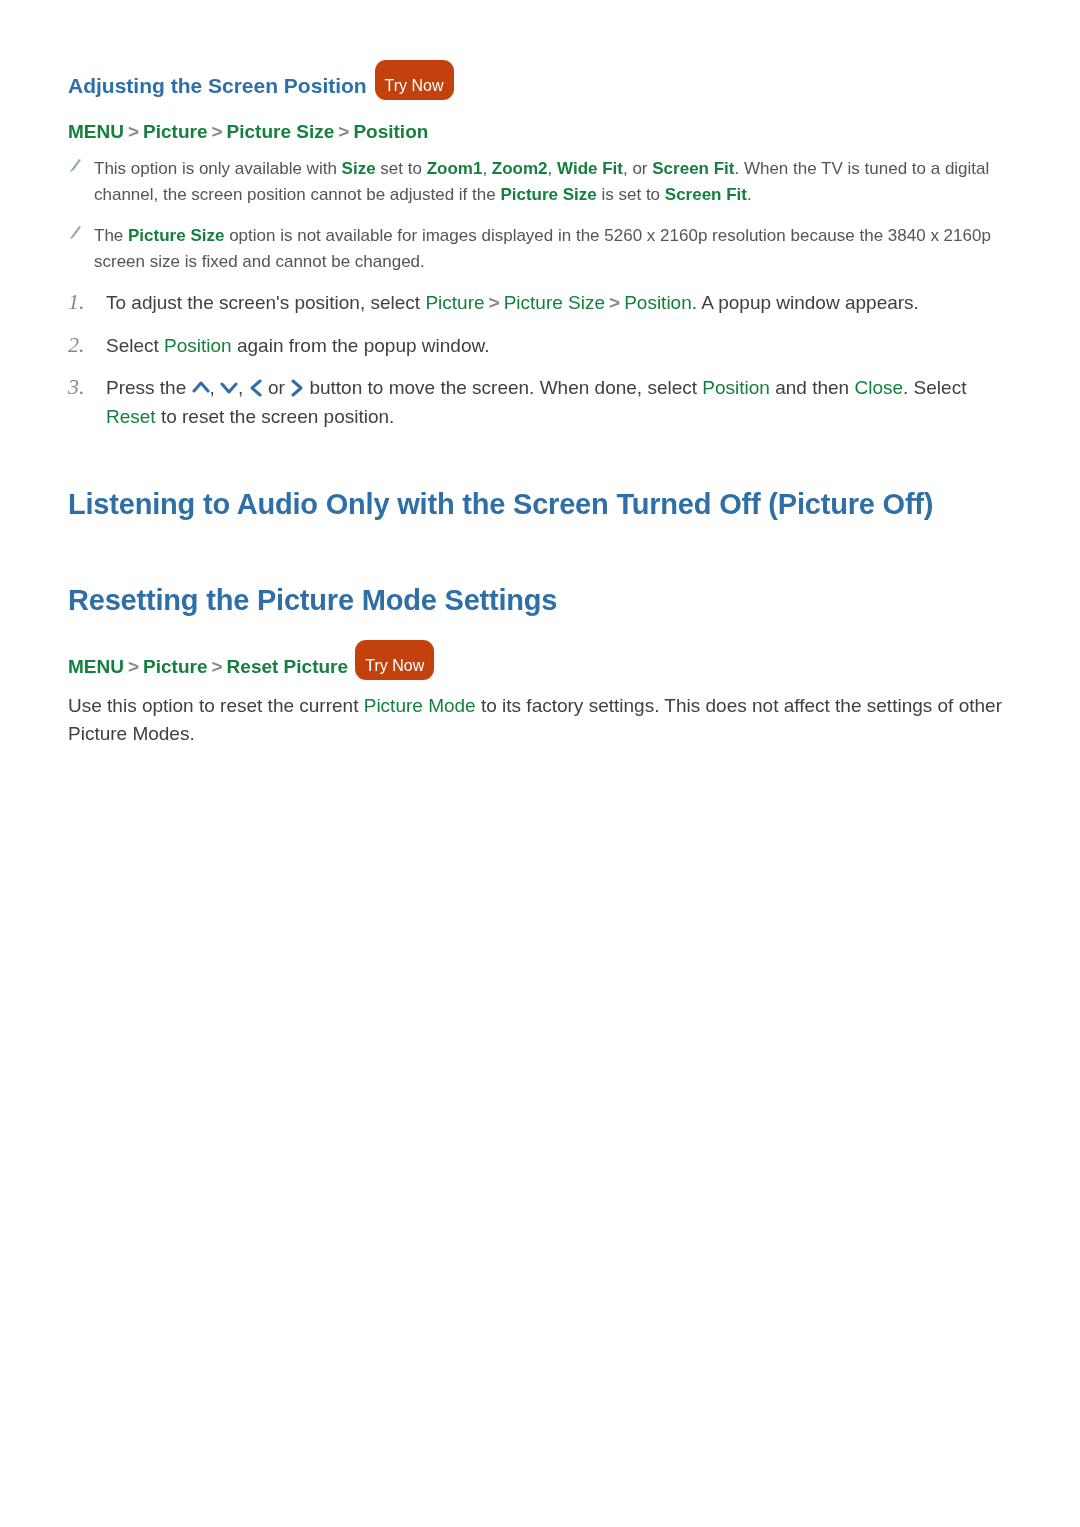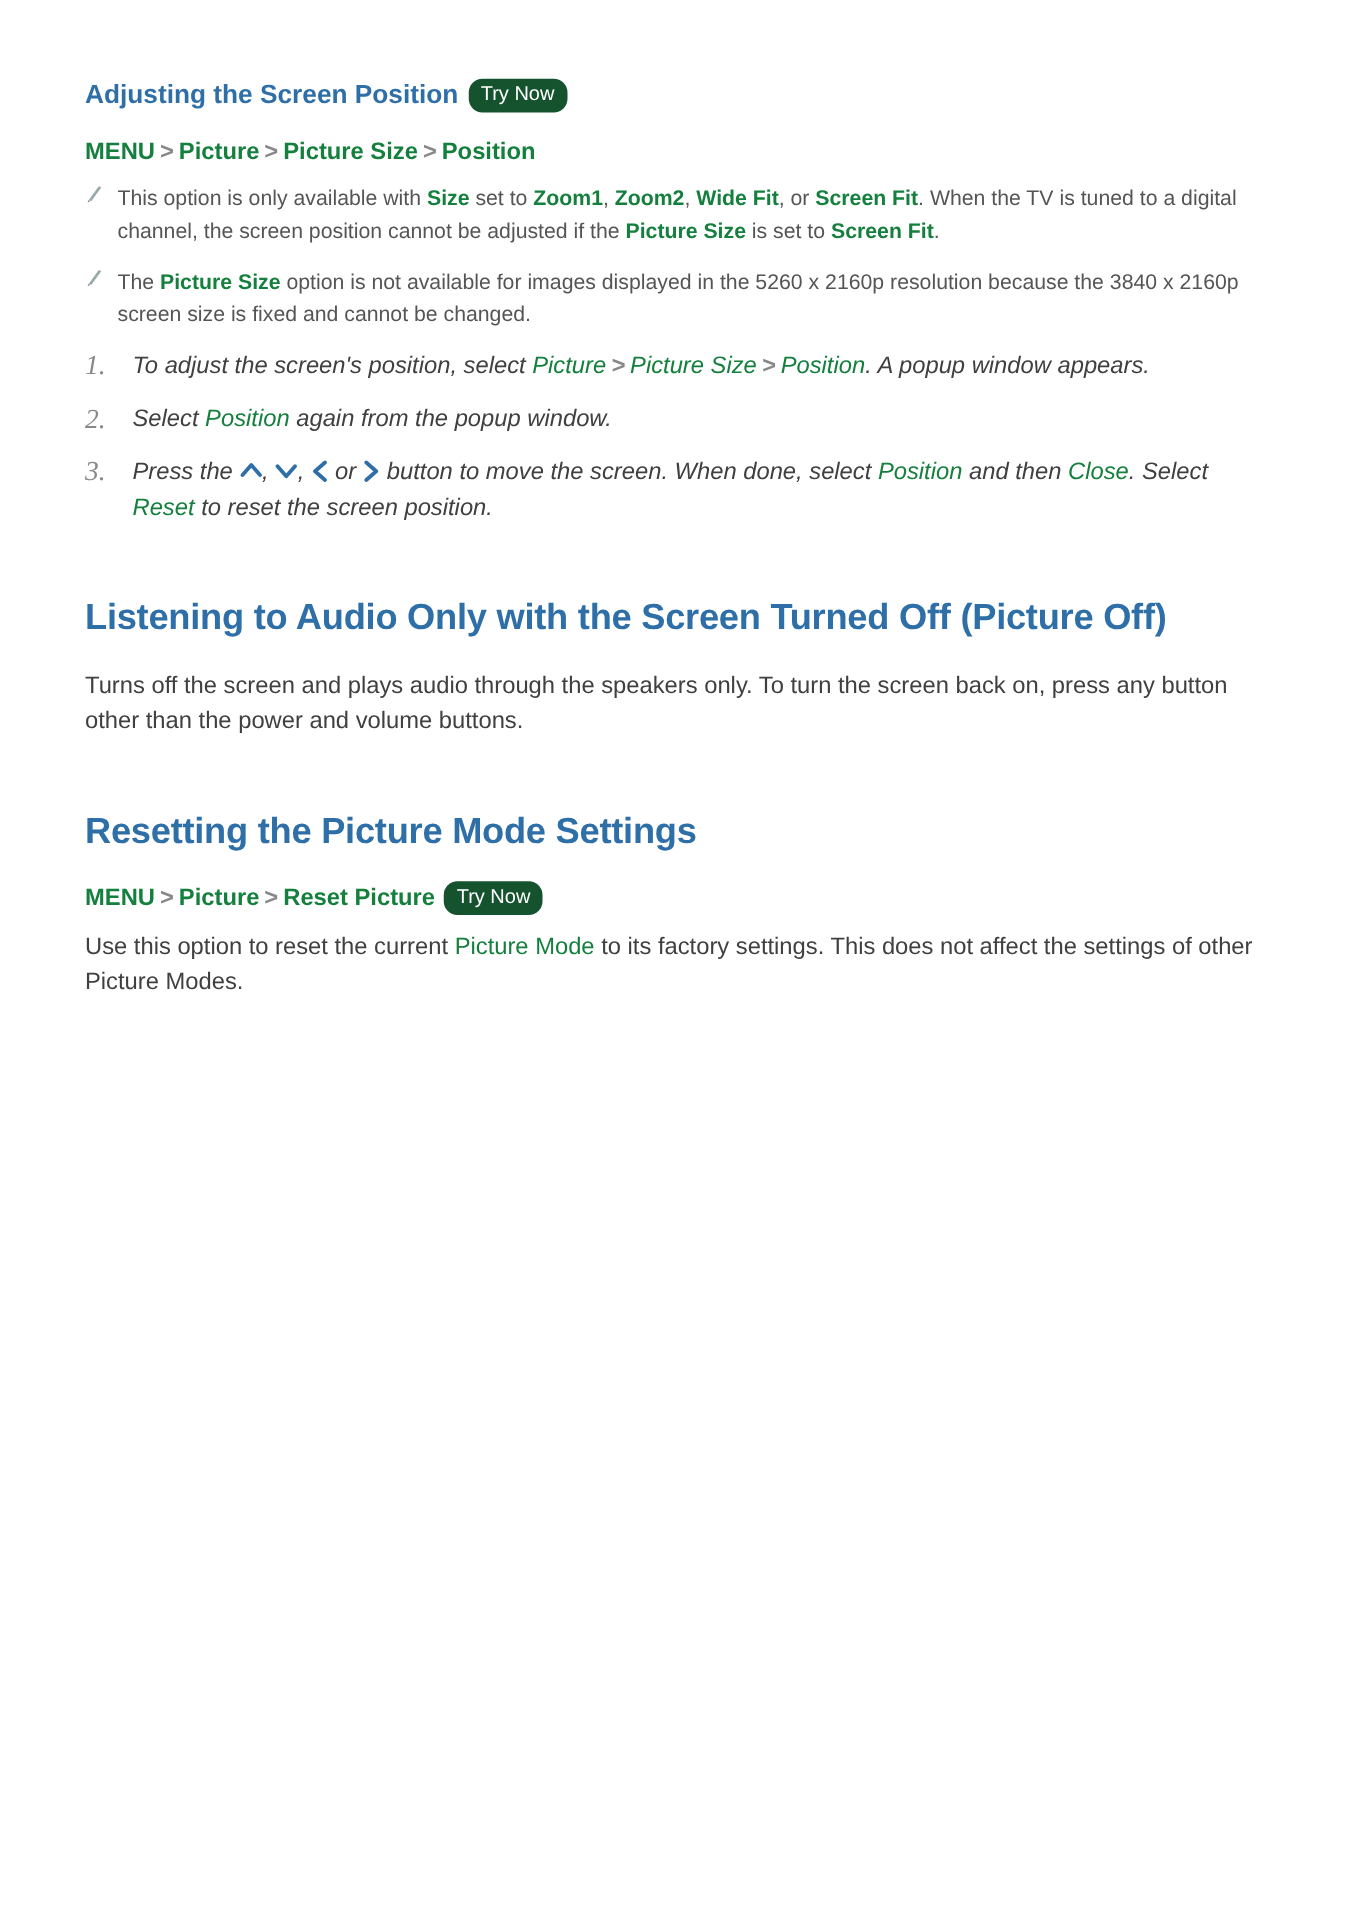--- a/index.html
+++ b/index.html
@@ -21,25 +21,25 @@
   }
   .h2 {
     color: #2f6fa7;
     font-weight: bold;
     font-size: 29px;
     margin: 52px 0 18px 0;
     letter-spacing: -0.2px;
   }
   .try-now {
     display: inline-block;
-    background: #14532d;
+    background: #c2410c;
     color: #fff;
     font-weight: normal;
     font-size: 16px;
-    padding: 1px 10px 2px 10px;
+    padding: 14px 10px 2px 10px;
     border-radius: 11px;
     vertical-align: 2px;
     margin-left: 2px;
   }
   .crumbs { color: #2f6fa7; font-weight: bold; margin-bottom: 10px; }
   .sep { color: #888; font-weight: bold; padding: 0 4px; }
   .intro { margin-bottom: 16px; }
   .note-row { display: flex; align-items: flex-start; gap: 8px; margin: 6px 0 14px 0; font-size: 17px; color: #555; }
   .note-icon { width: 18px; flex: 0 0 18px; padding-top: 1px; }
   .note-text { flex: 1; line-height: 1.55; }
@@ -54,21 +54,21 @@
   ol.steps > li::before {
     content: counter(step) ".";
     font-style: italic;
     font-family: Georgia, 'Times New Roman', serif;
     color: #888;
     font-size: 22px;
     width: 20px;
     flex: 0 0 20px;
     line-height: 1.2;
   }
-  ol.steps > li > .step-body { flex: 1; font-style: italic; }
+  ol.steps > li > .step-body { flex: 1; }
   .arrow-icon { display: inline-block; vertical-align: -3px; }
   .body-para { margin-top: 6px; }
   svg { display: block; }
 </style>
 </head>
 <body>
 
 <div>
   <div class="subheading">
     <span>Adjusting the Screen Position</span>
@@ -132,21 +132,20 @@
               <path d="M3 2 L11 9 L3 16" fill="none" stroke="#2f6fa7" stroke-width="3" stroke-linecap="round" stroke-linejoin="round"></path>
             </svg></span>
         <span> button to move the screen. When done, select </span><span class="hl">Position</span><span> and then </span><span class="hl">Close</span><span>. Select </span><span class="hl">Reset</span><span> to reset the screen position.</span>
       </div>
     </li>
   </ol>
 </div>
 
 <div>
   <div class="h2">Listening to Audio Only with the Screen Turned Off (Picture Off)</div>
-  <div class="body-para">Turns off the screen and plays audio through the speakers only. To turn the screen back on, press any button other than the power and volume buttons.</div>
 </div>
 
 <div>
   <div class="h2">Resetting the Picture Mode Settings</div>
   <div class="crumbs">
     <span class="hl">MENU</span><span class="sep">&gt;</span><span class="hl">Picture</span><span class="sep">&gt;</span><span class="hl">Reset Picture</span>
     <span class="try-now">Try Now</span>
   </div>
   <div class="body-para">
     <span>Use this option to reset the current </span><span class="hl">Picture Mode</span><span> to its factory settings. This does not affect the settings of other Picture Modes.</span>

